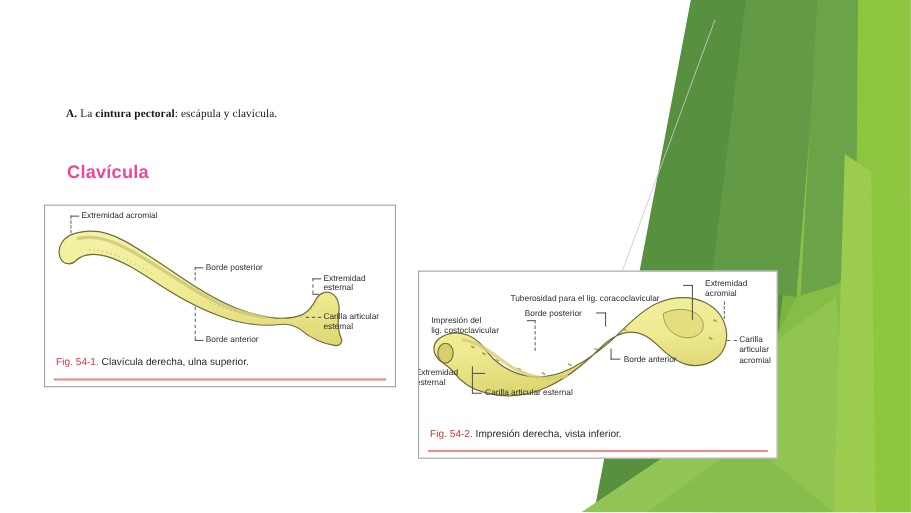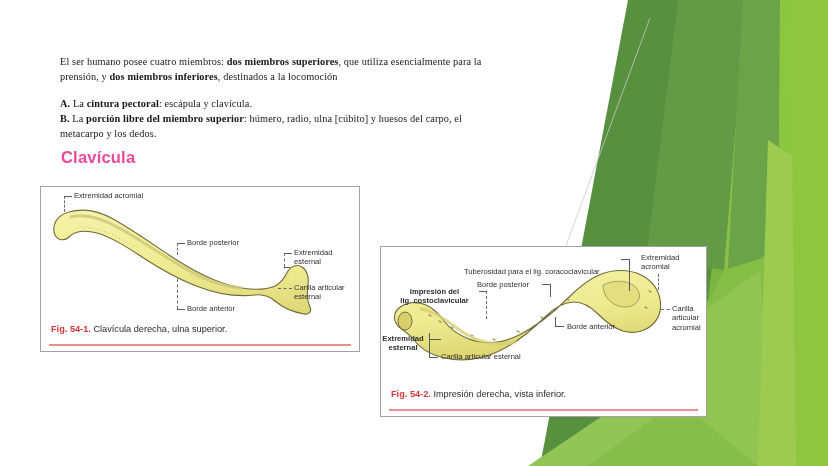--- a/index.html
+++ b/index.html
@@ -62,34 +62,34 @@
   #fig1 .caprule{bottom:5px;}
   #fig2 .caprule{bottom:5px;}
 
   .caption{
     position:absolute;
     font-family:"Liberation Sans", sans-serif;
     font-size:9.2px;
     color:#2b2b2b;
     white-space:nowrap;
   }
-  .caption .fignum{color:#d2383c;font-weight:bold;}
+  .caption .fignum{color:#d2383c;font-weight:normal;}
   #fig1 .caption{left:10px;bottom:17px;}
   #fig2 .caption{left:10px;bottom:17px;}
 
   
   .lbl{
     position:absolute;
     font-family:"Liberation Sans", sans-serif;
     font-size:7.6px;
     color:#2e2e2e;
     line-height:9.4px;
     white-space:pre-line;
   }
-  .lbl.r{text-align:center;font-weight:bold;}
+  .lbl.r{text-align:left;}
 
   
   .ld{position:absolute;background:#5a5a5a;}
   .ld.h{height:1px;}
   .ld.v{width:1px;}
   .ld.dash-v{
     width:0;border-left:1px dashed #6a6a6a;background:none;
   }
   .ld.dash-h{
     height:0;border-top:1px dashed #6a6a6a;background:none;
@@ -121,27 +121,23 @@
       <polygon points="240,140 300,180 300,466 230,466" fill="#9ccc4f"></polygon>
       <polygon points="262,0 300,0 300,466 268,466" fill="#8fc63f"></polygon>
 
       <polygon points="0,466 110,392 205,466" fill="#93c456"></polygon>
       <polygon points="60,466 150,400 230,466" fill="#87bd4a"></polygon>
 
       <line x1="122" y1="18" x2="18" y2="300" stroke="#c8c8c8" stroke-width="0.8"></line>
     </svg>
   </div>
 
-  <div class="textblock" id="para1">
-    <span>El ser humano posee cuatro miembros: </span><b>dos miembros superiores</b><span>, que utiliza esencialmente para la prensión, y </span><b>dos miembros inferiores</b><span>, destinados a la locomoción</span>
-  </div>
 
   <div class="textblock" id="para2">
     <div><b>A.</b><span> La </span><b>cintura pectoral</b><span>: escápula y clavícula.</span></div>
-    <div><b>B.</b><span> La </span><b>porción libre del miembro superior</b><span>: húmero, radio, ulna [cúbito] y huesos del carpo, el metacarpo y los dedos.</span></div>
   </div>
 
   <div id="heading">Clavícula</div>
 
   <div class="figbox" id="fig1">
     <div class="figinner">
 
       <svg width="320" height="140" viewBox="0 0 320 140" style="position:absolute;left:0;top:0;">
         <defs>
           <linearGradient id="boneg1" x1="0" y1="0" x2="0" y2="1">

